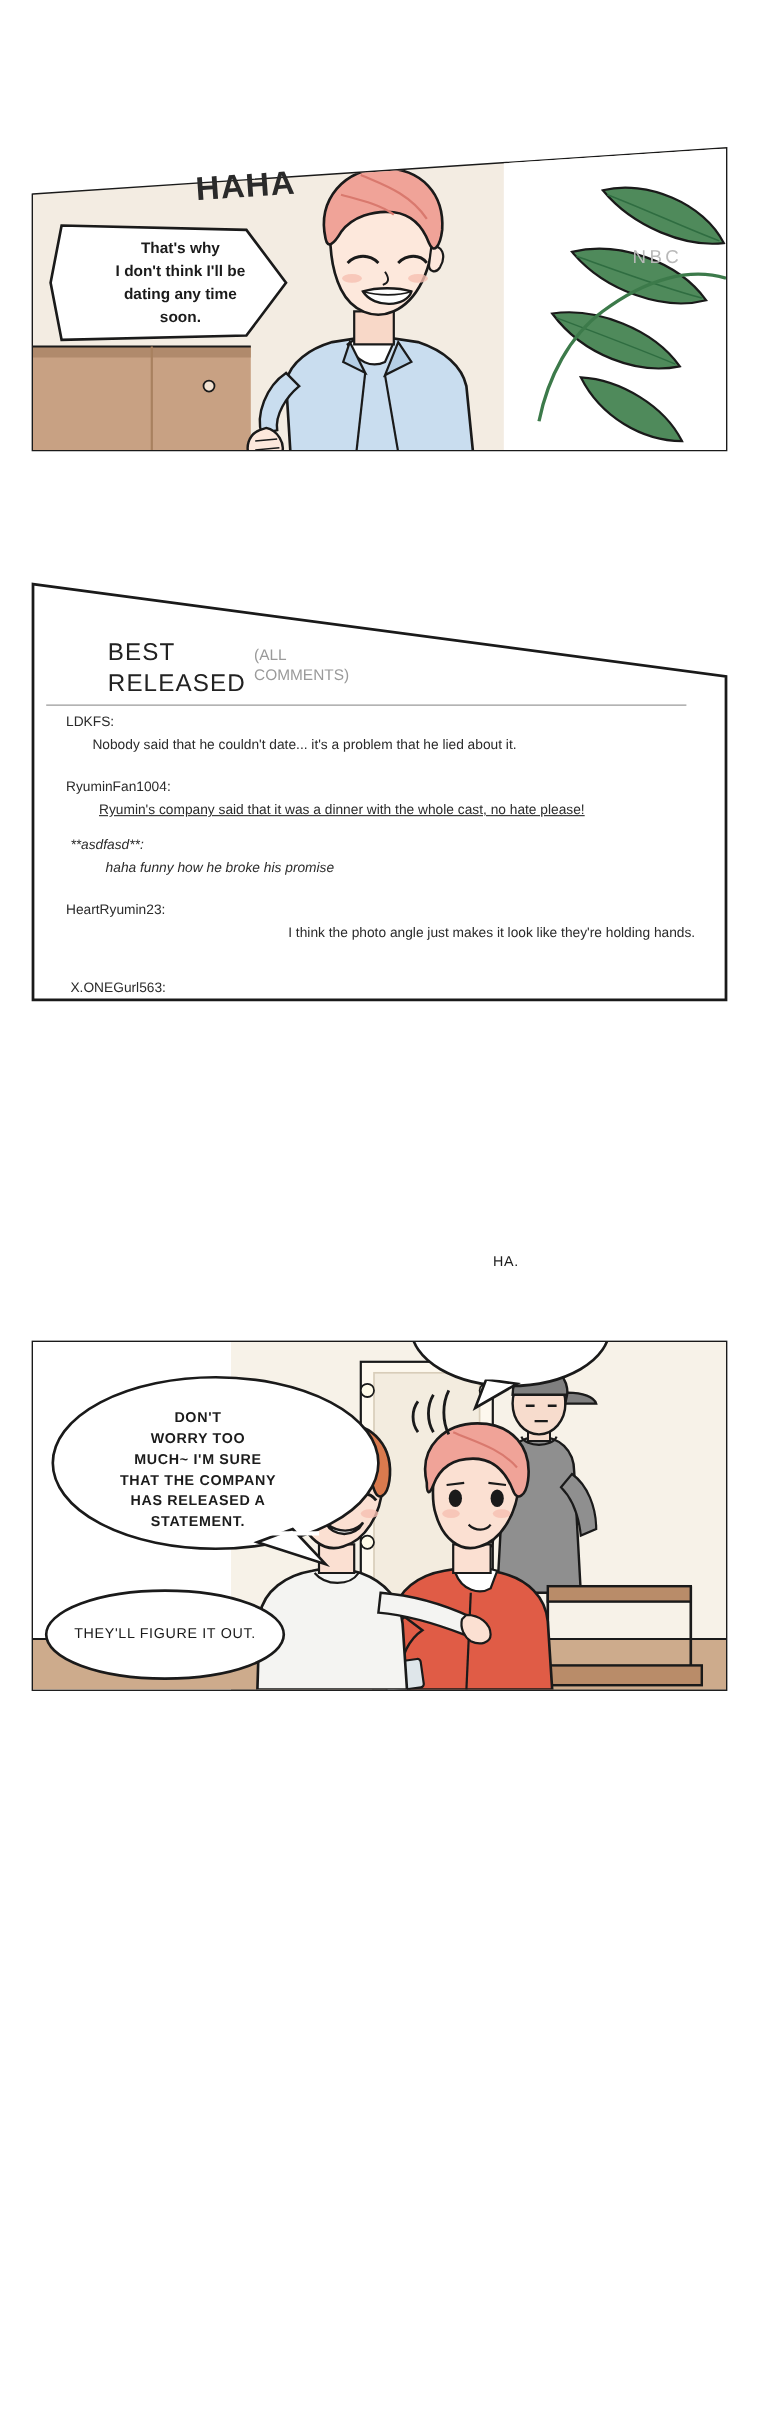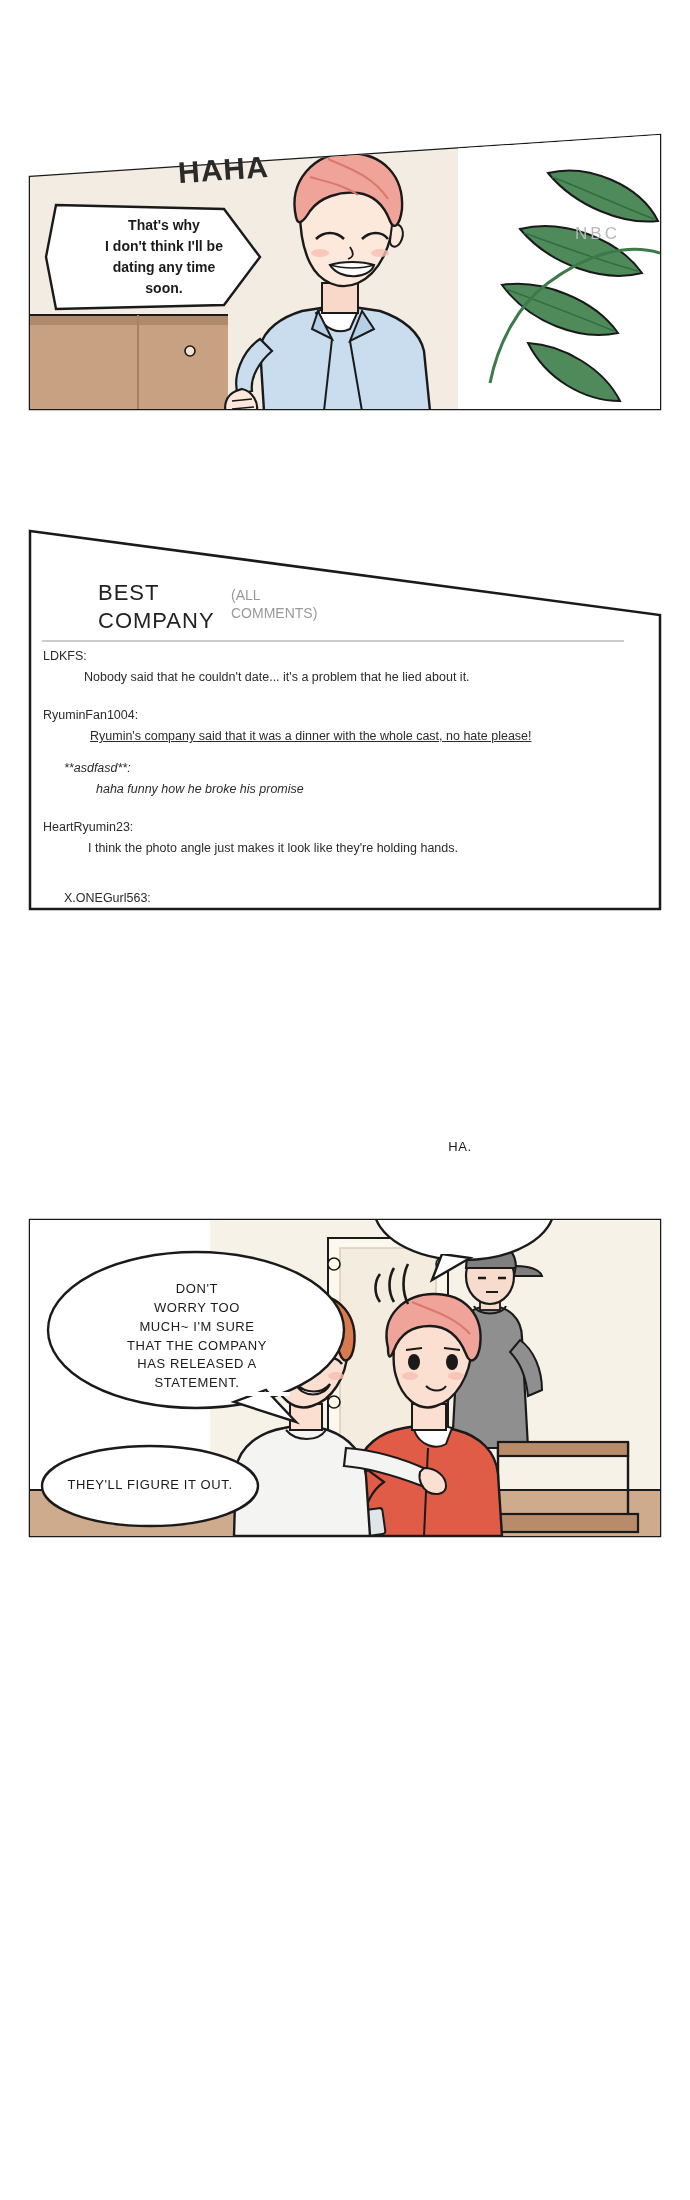--- a/index.html
+++ b/index.html
@@ -67,21 +67,21 @@
   .cm-list {
     position: absolute;
     left: 14px;
     top: 120px;
     right: 30px;
   }
   .cm-item { margin-bottom: 18px; }
   .cm-user {
     font-size: 12.5px;
     color: #2b2b2b;
-    margin-left: 1px;
+    margin-left: 18px;
     margin-bottom: 7px;
   }
   .cm-text {
     font-size: 12.5px;
     color: #2b2b2b;
     margin-left: 42px;
   }
   .cm-item.indent3 .cm-user { margin-left: 22px; }
 
   
@@ -227,40 +227,40 @@
 
 <div class="comments-panel">
   <div class="cm-svg">
     <svg width="634" height="394" viewBox="0 0 634 394" xmlns="http://www.w3.org/2000/svg">
       <path d="M2,2 L632,86 L632,380 L2,380 Z" fill="#ffffff" stroke="#1a1a1a" stroke-width="2.5"></path>
       <path d="M14,112 L596,112" stroke="#9a9a9a" stroke-width="1.2"></path>
     </svg>
   </div>
   <div class="cm-head">
     <div class="cm-best" style="white-space:pre-line;">BEST
-COMPANY</div>
+RELEASED</div>
     <div class="cm-all" style="white-space:pre-line;">(ALL
 COMMENTS)</div>
   </div>
   <div class="cm-list">
     <div class="cm-item">
       <div class="cm-user">LDKFS:</div>
       <div class="cm-text">Nobody said that he couldn't date... it's a problem that he lied about it.</div>
     </div>
     <div class="cm-item" style="margin-top:24px;">
       <div class="cm-user">RyuminFan1004:</div>
       <div class="cm-text" style="margin-left:48px;text-decoration:underline;">Ryumin's company said that it was a dinner with the whole cast, no hate please!</div>
     </div>
     <div class="cm-item indent3" style="margin-top:8px;font-style:italic;">
       <div class="cm-user">**asdfasd**:</div>
       <div class="cm-text" style="margin-left:54px;">haha funny how he broke his promise</div>
     </div>
     <div class="cm-item" style="margin-top:24px;">
       <div class="cm-user">HeartRyumin23:</div>
-      <div class="cm-text" style="margin-left:46px;">I think the photo angle just makes it look like they're holding hands.</div>
+      <div class="cm-text" style="margin-left:46px;text-align:right;">I think the photo angle just makes it look like they're holding hands.</div>
     </div>
     <div class="cm-item indent3" style="margin-top:36px;">
       <div class="cm-user">X.ONEGurl563:</div>
     </div>
   </div>
 </div>
 
 <div class="panel3">
   <div class="p3-frame">
     <svg width="634" height="320" viewBox="0 0 634 320" xmlns="http://www.w3.org/2000/svg">
@@ -386,21 +386,21 @@
 
         <ellipse cx="122" cy="268" rx="108" ry="40" fill="#ffffff" stroke="#1a1a1a" stroke-width="2.4"></ellipse>
 
         <ellipse cx="436" cy="-10" rx="90" ry="52" fill="#ffffff" stroke="#1a1a1a" stroke-width="2.4"></ellipse>
         <path d="M414,36 L404,62 L442,40 Z" fill="#ffffff" stroke="#1a1a1a" stroke-width="2.4"></path>
         <path d="M412,34 L442,34" stroke="#ffffff" stroke-width="4"></path>
       </g>
     </svg>
   </div>
 
-  <div class="bubble-text" style="left:59px; top:62px; width:220px; white-space:pre-line;">DON'T
+  <div class="bubble-text" style="left:42px; top:62px; width:220px; white-space:pre-line;font-weight:bold;">DON'T
 WORRY TOO
 MUCH~ I'M SURE
 THAT THE COMPANY
 HAS RELEASED A
 STATEMENT.</div>
   <div class="bubble-text" style="left:22px; top:258px; width:200px;">THEY'LL FIGURE IT OUT.</div>
 </div>
 
 <div class="bubble-text" style="left:400px; top:1138px; width:120px; text-align:center;">HA.</div>
 

